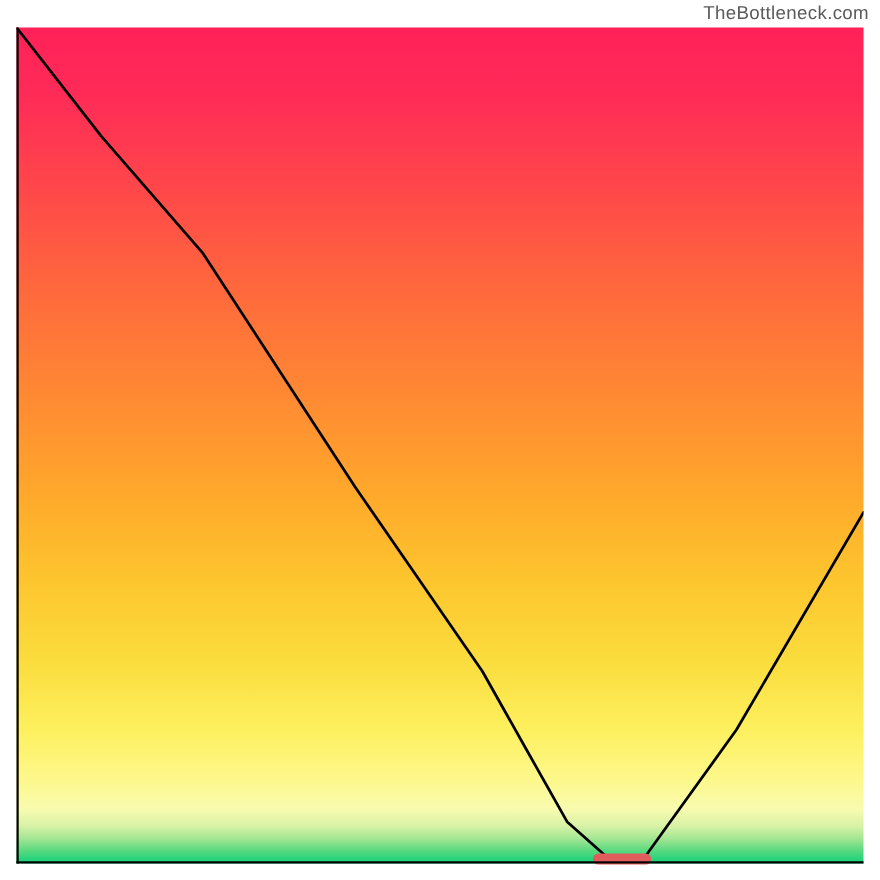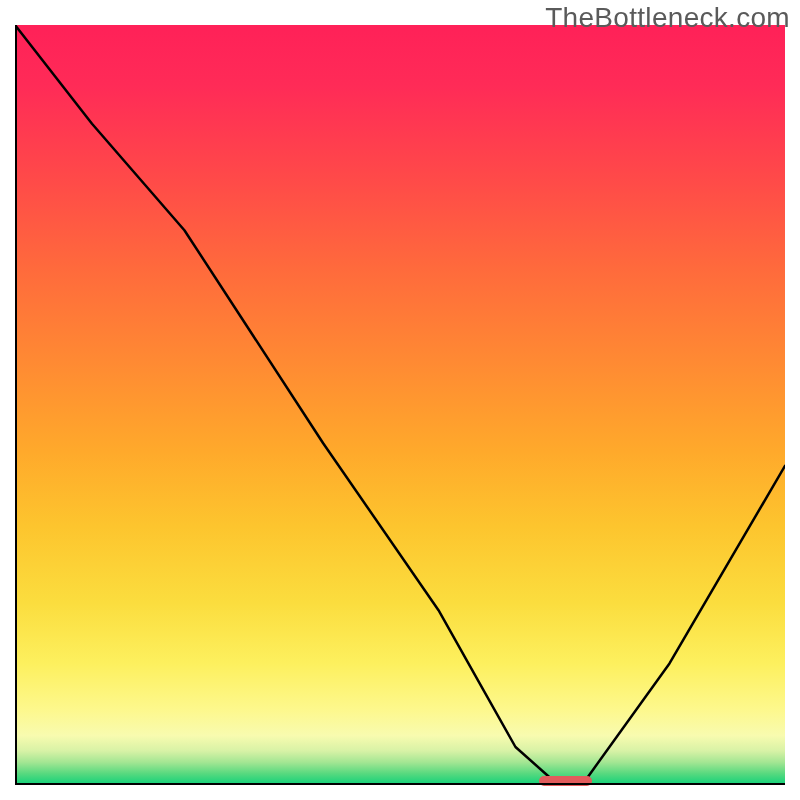--- a/index.html
+++ b/index.html
@@ -12,21 +12,21 @@
   }
   .container {
     position: relative;
     width: 800px;
     height: 800px;
   }
   .watermark {
     position: absolute;
     top: 2px;
     right: 10px;
-    font-size: 28px;
+    font-size: 17px;
     color: #5a5a5a;
     font-weight: 500;
     letter-spacing: 0.3px;
     z-index: 10;
     margin-left: 21px;
   }
   
   .plot {
     position: absolute;
     left: 15px;

